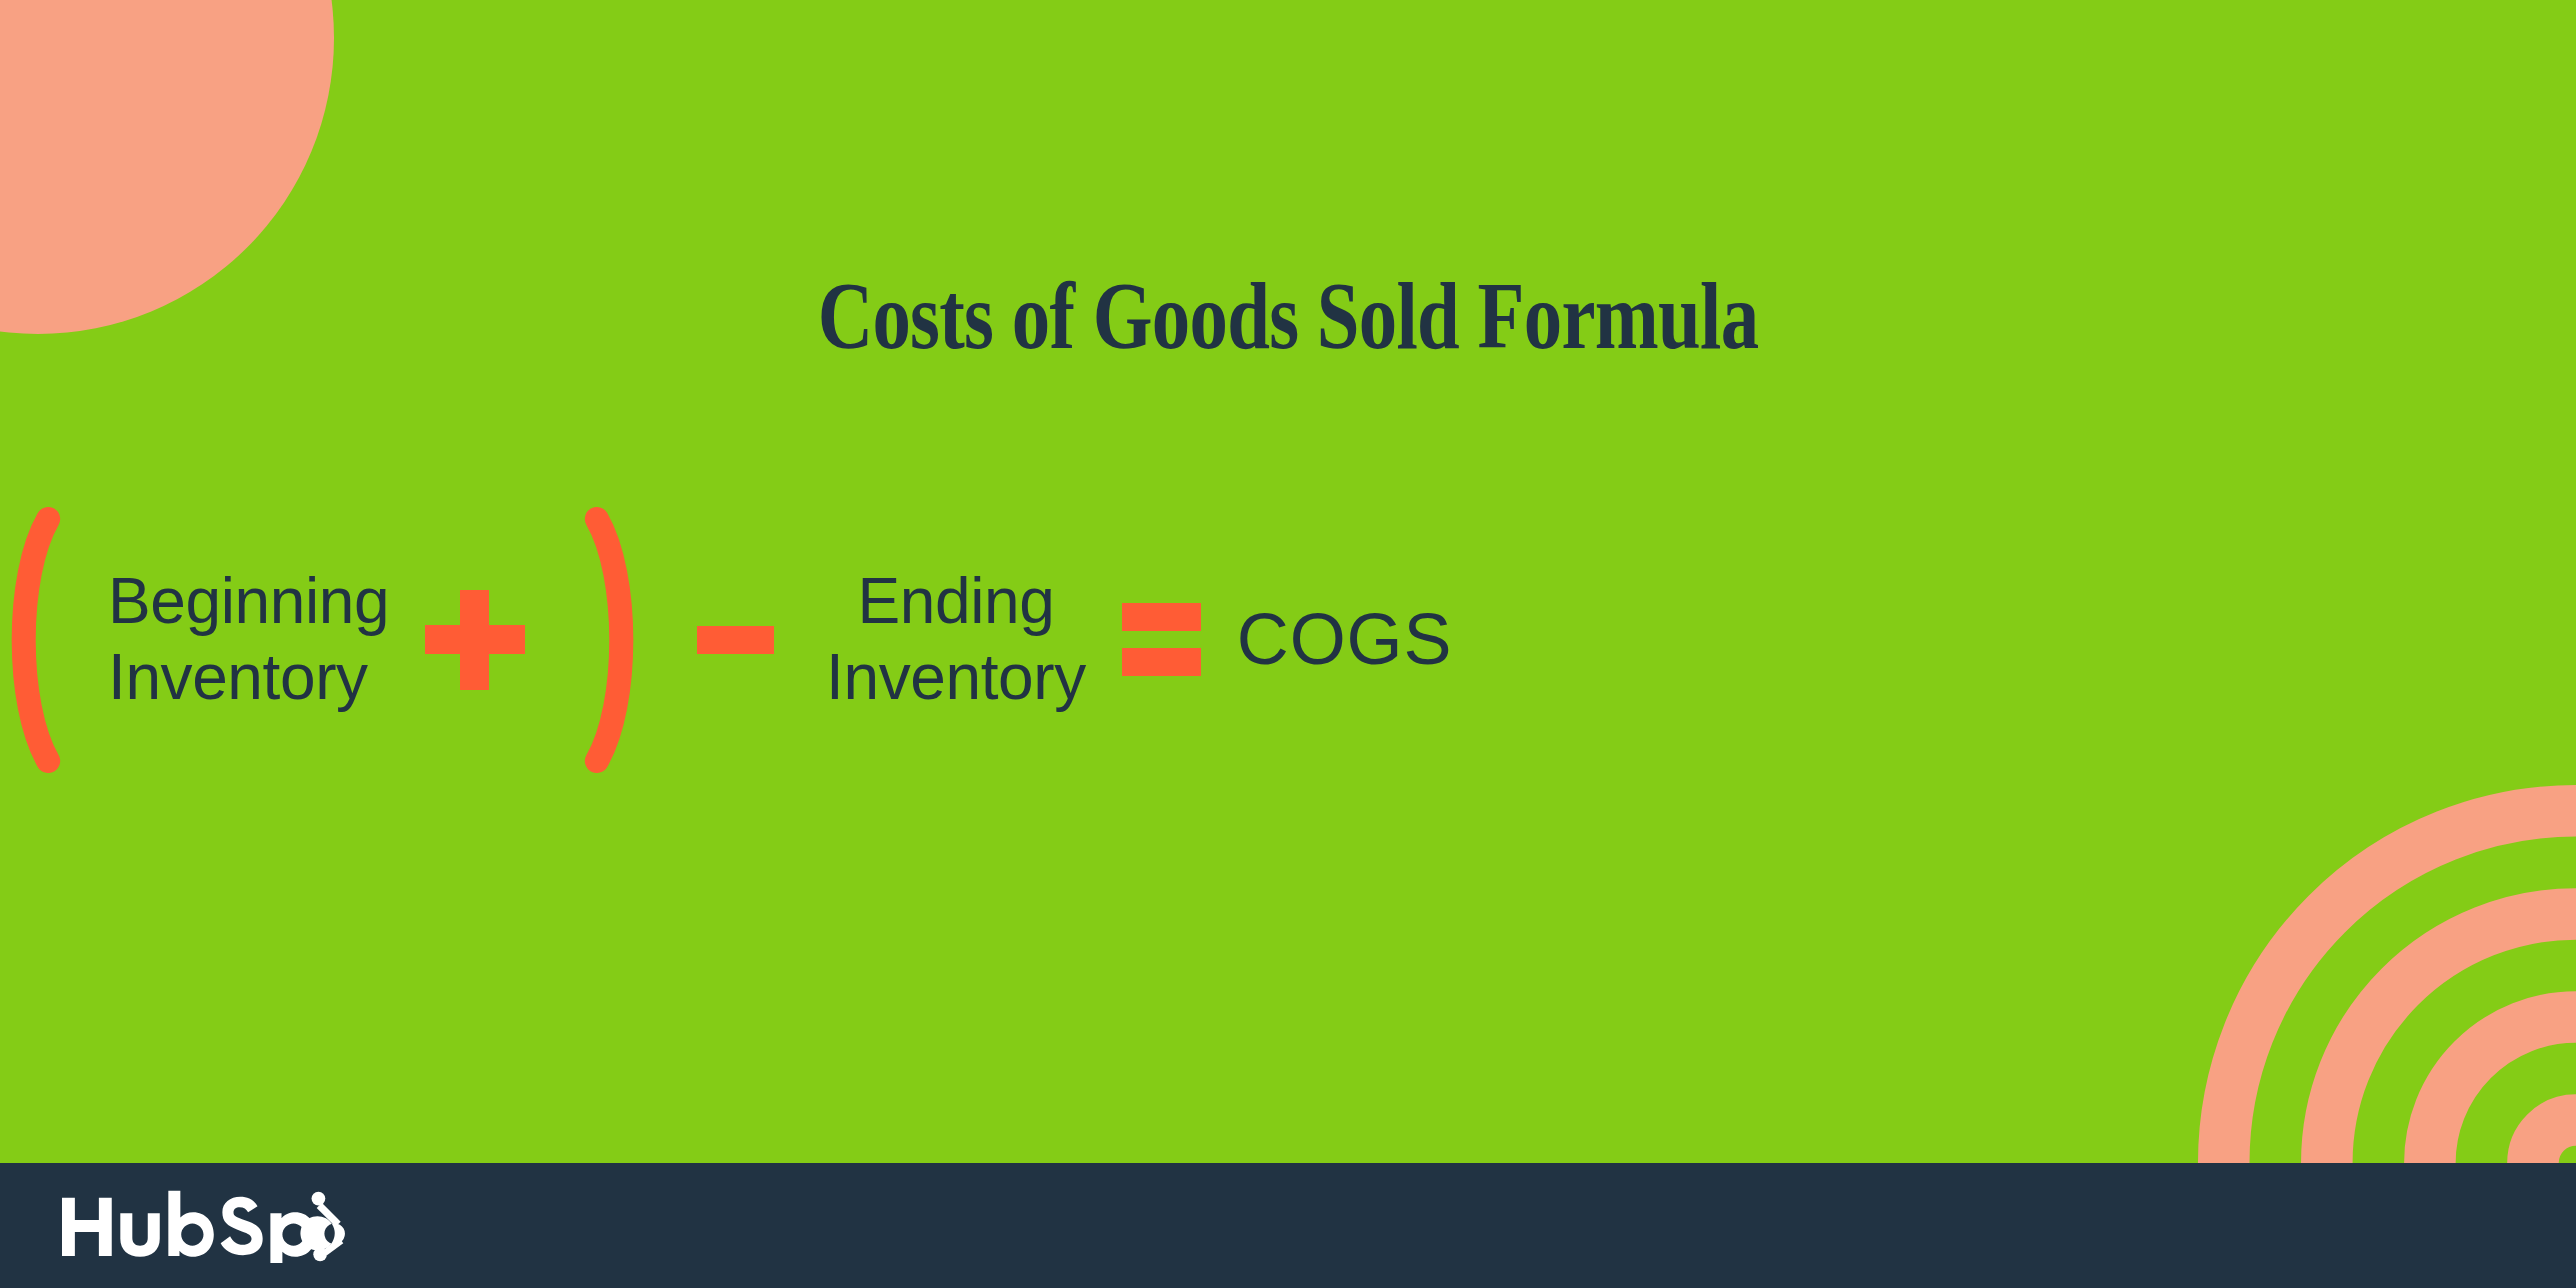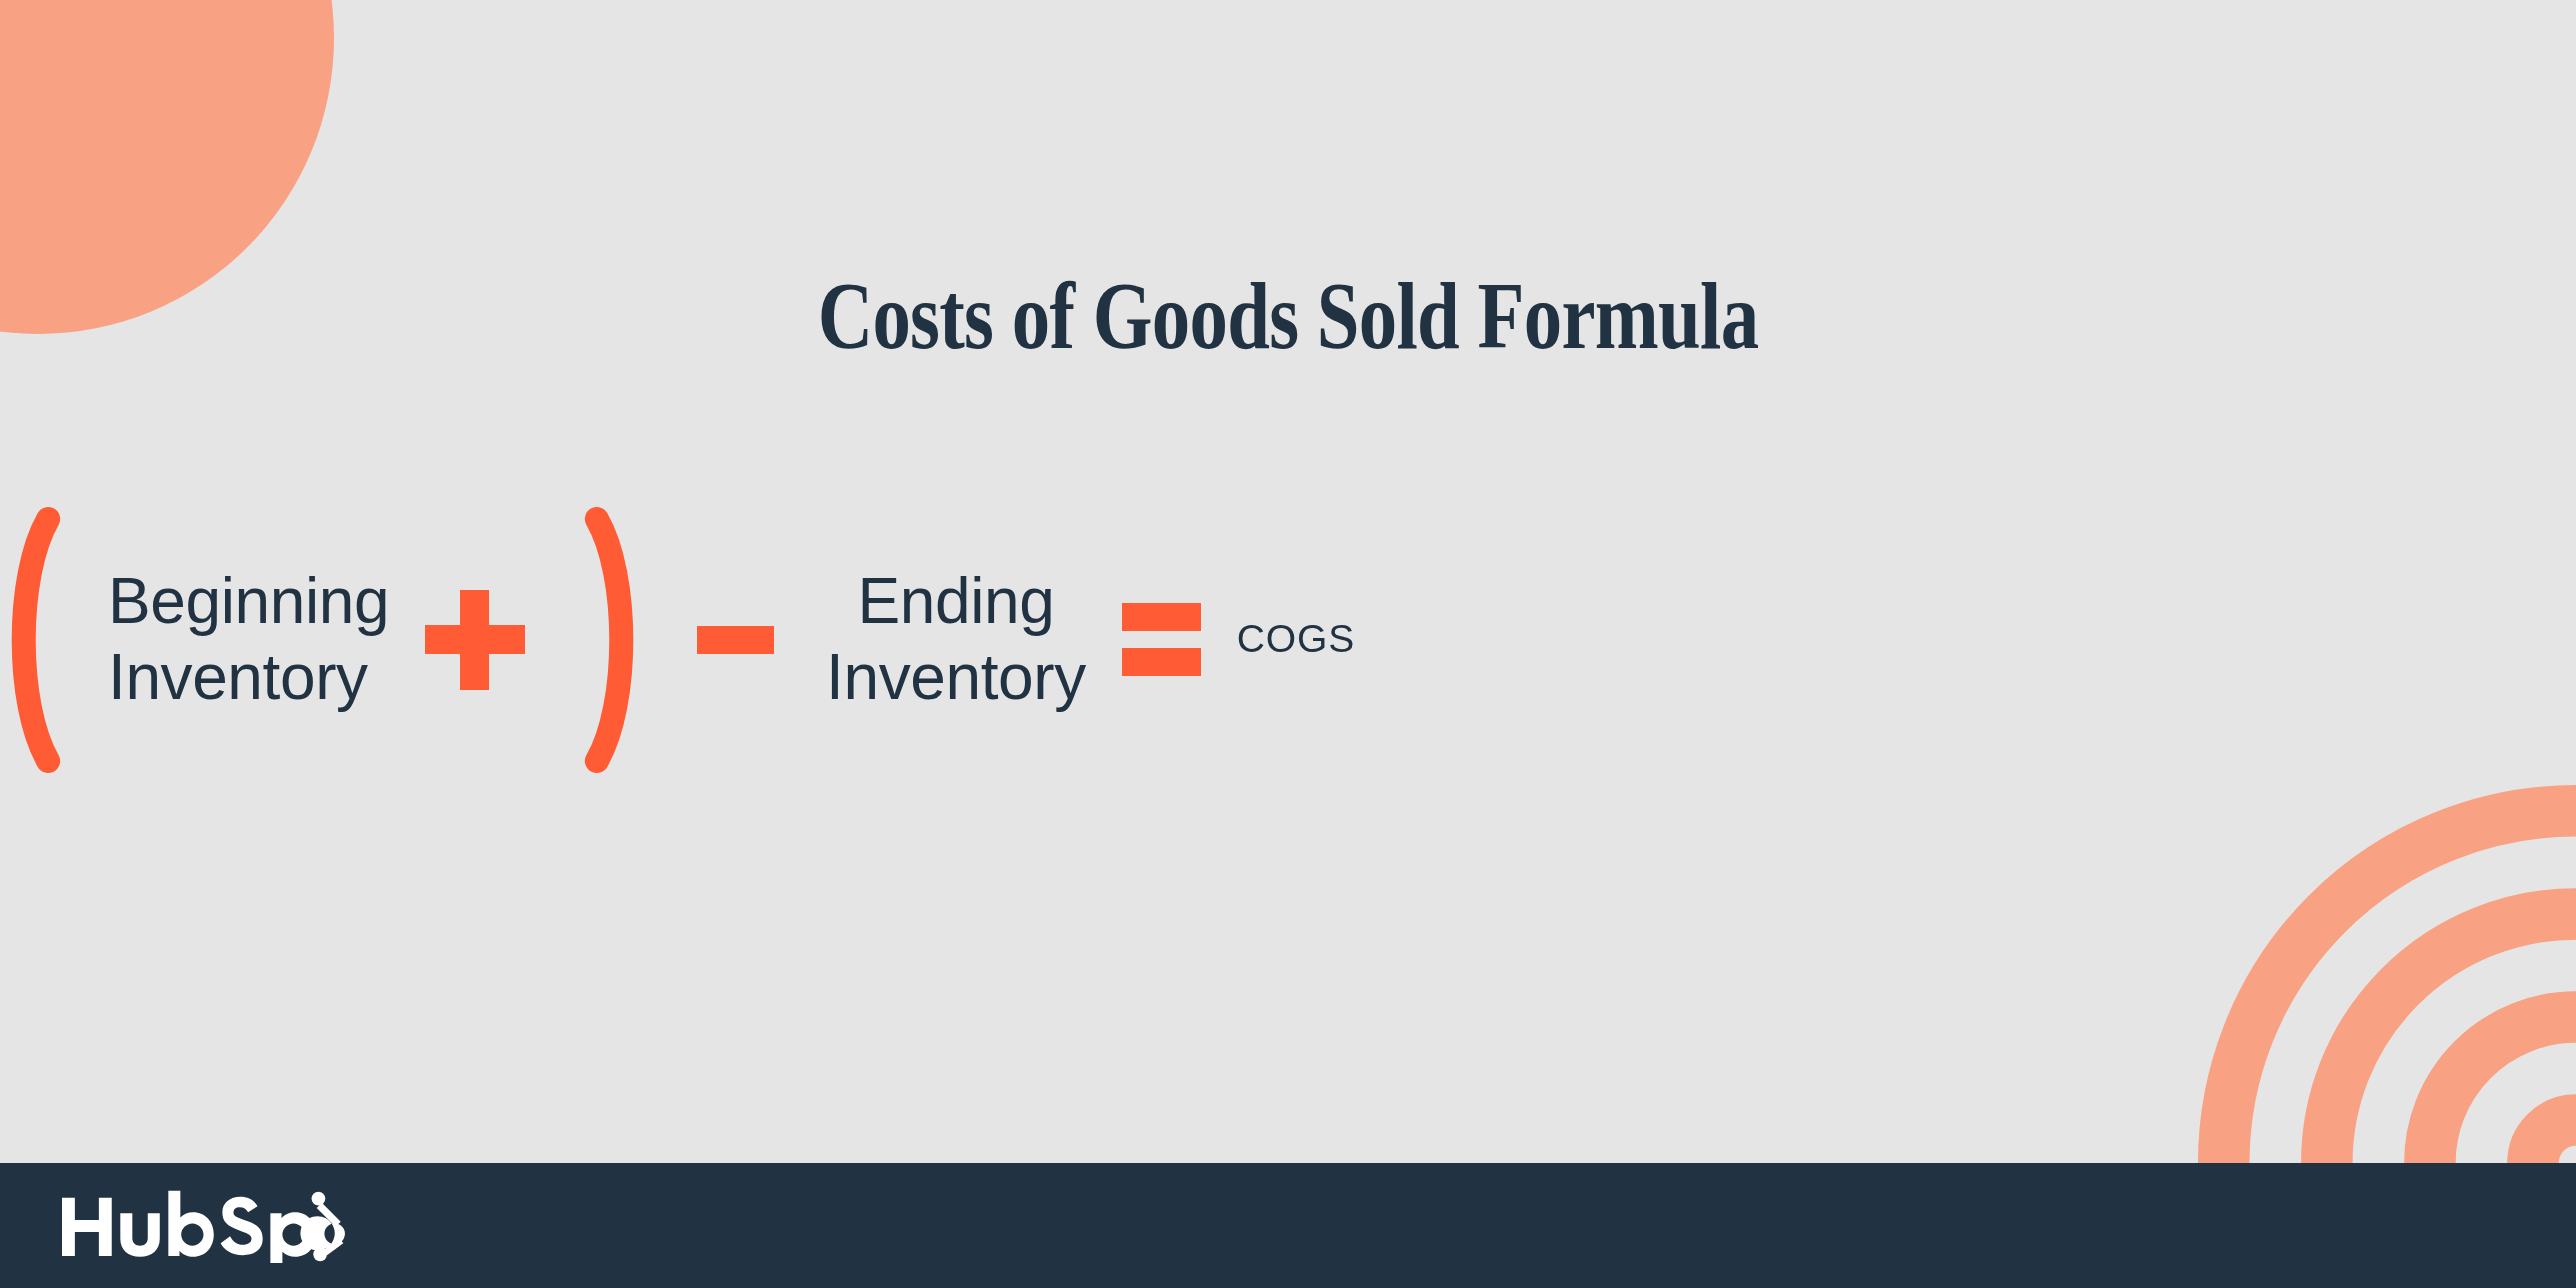--- a/index.html
+++ b/index.html
@@ -10,21 +10,21 @@
     width: 2576px;
     height: 1288px;
     overflow: hidden;
     font-family: "Liberation Sans", sans-serif;
   }
 
   #canvas {
     position: relative;
     width: 2576px;
     height: 1288px;
-    background: #e5e5e5;
+    background: #84cc16;
     overflow: hidden;
   }
 
   
   #corner-circle {
     position: absolute;
     left: -258px;
     top: -258px;
     width: 592px;
     height: 592px;
@@ -98,21 +98,21 @@
     letter-spacing: -0.4px;
     white-space: nowrap;
   }
   .term .line { display: block; }
 
   .term-beginning      { text-align: left;  margin-left: 24px; }
   .term-purchases      { text-align: right; }
   .term-ending         { text-align: center; }
 
   .term-cogs {
-    font-size: 39px;
+    font-size: 72px;
     letter-spacing: 0.9px;
   }
 
   
   .paren svg { display: block; }
 
   
   .op-plus {
     position: relative;
     width: 100px;

